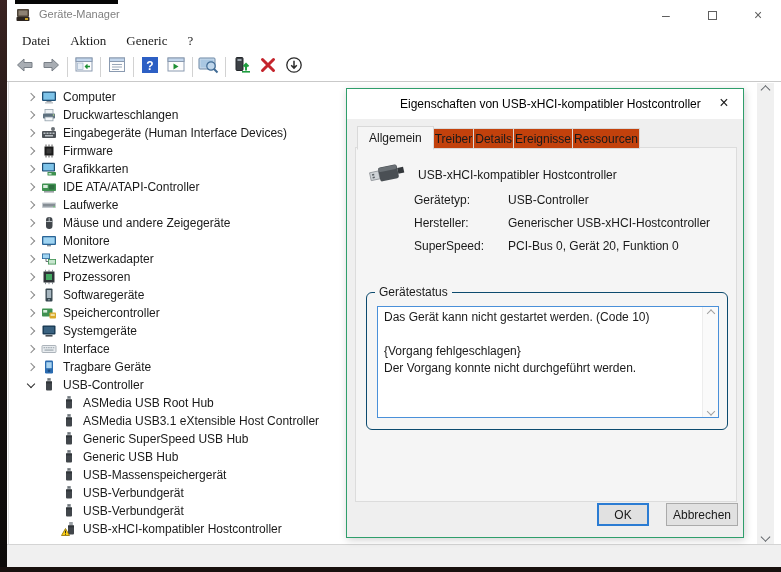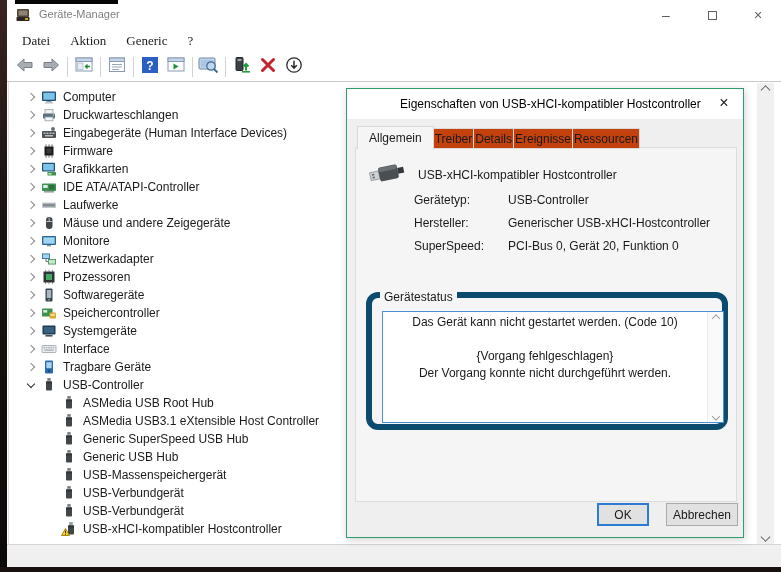--- a/index.html
+++ b/index.html
@@ -60,21 +60,21 @@
   .tab{font-size:12px;padding:3px 1px;background:#c2410c;border:1px solid #d9d9d9;margin-right:-1px;height:21px;white-space:nowrap;}
   .tab.active{background:#f5f5f5;padding:4px 11px;height:24px;border-bottom:1px solid #f5f5f5;margin-bottom:-1px;position:relative;z-index:4;}
   .tab-page{position:absolute;left:8px;top:58px;width:382px;height:355px;background:#f5f5f5;border:1px solid #dcdcdc;}
 
   .device-icon{position:absolute;left:12px;top:10px;width:40px;height:30px;}
   .device-name{position:absolute;left:62px;top:20px;font-size:12px;white-space:nowrap;}
   .fields{position:absolute;left:58px;top:40px;width:316px;}
   .field-row{display:flex;height:23px;align-items:center;font-size:12px;white-space:nowrap;}
   .field-label{width:94px;flex:none;}
 
-  .group{position:absolute;left:10px;top:144px;width:362px;height:138px;border:6px solid #0c4a6e;border-radius:12px;text-align:center;}
+  .group{position:absolute;left:10px;top:144px;width:362px;height:138px;border:1px solid #0c4a6e;border-radius:6px;}
   .group-label{position:absolute;left:8px;top:-8px;background:#f5f5f5;padding:0 4px;font-size:12px;}
   .status-box{position:absolute;left:10px;top:13px;width:342px;height:112px;background:#fff;border:1px solid #4a90d9;}
   .status-text{position:absolute;left:6px;top:2px;right:22px;font-size:12px;line-height:17px;white-space:pre-line;}
   .status-scroll{position:absolute;right:0;top:0;width:16px;height:110px;background:#fafafa;border-left:1px solid #ededed;}
   .ss-arrow{position:absolute;left:0;width:15px;height:15px;display:flex;align-items:center;justify-content:center;}
   .ss-arrow.bottom{bottom:0;}
   .chev-up.sm,.chev-down.sm{width:6px;height:6px;border-color:#a0a0a0;border-width:1.3px;}
 
   .btn{position:absolute;font-size:12px;text-align:center;background:#e1e1e1;display:flex;align-items:center;justify-content:center;}
   .btn-ok{left:249px;top:423px;width:52px;height:23px;border:2px solid #2b7cd3;}

